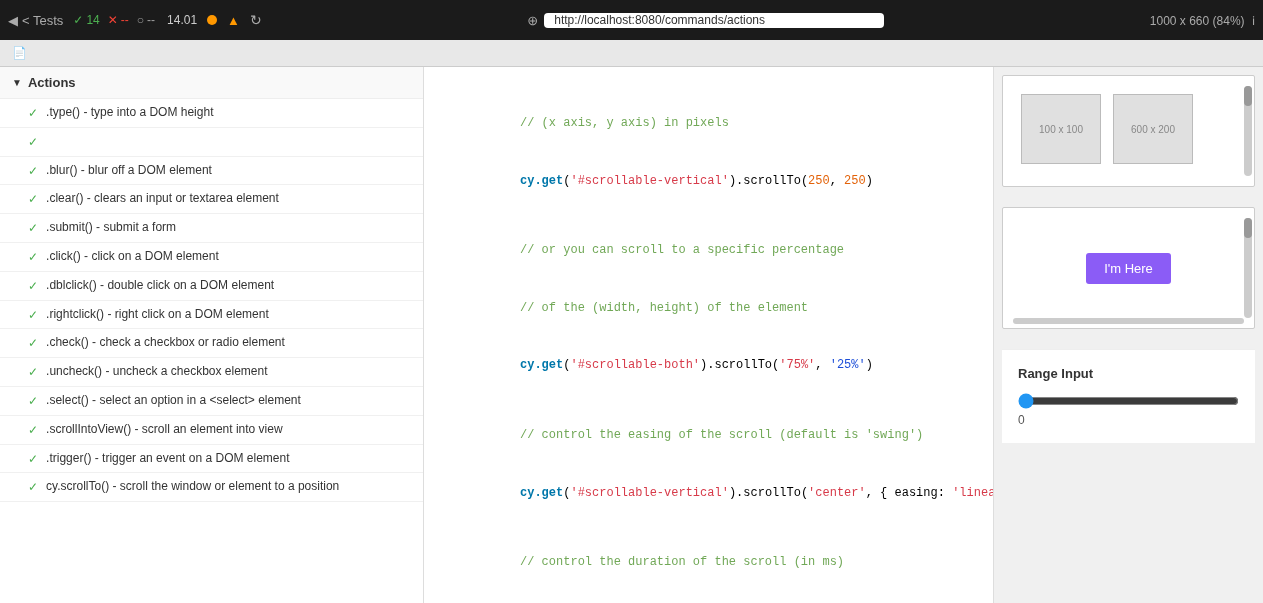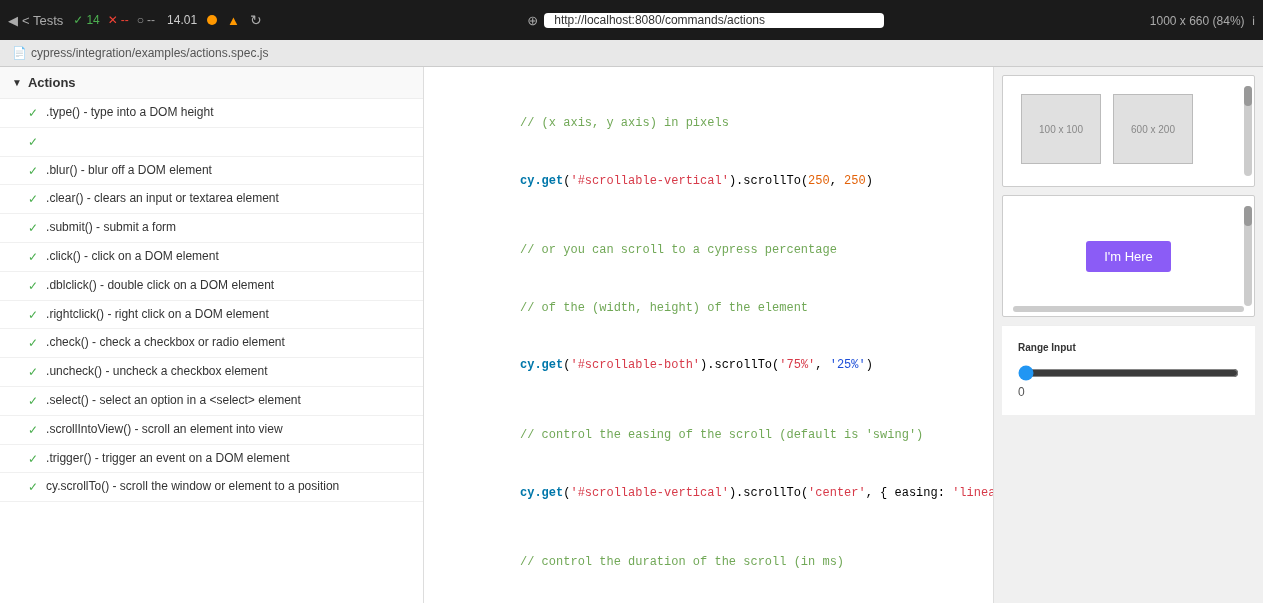--- a/index.html
+++ b/index.html
@@ -56,21 +56,21 @@
     .preview-panel { width: 270px; background: #f0f0f0; border-left: 1px solid #ddd; overflow-y: auto; flex-shrink: 0; padding: 8px; }
 
     
     .code-comment { color: #71a857; }
     .code-line { white-space: pre; }
     .code-section { margin-bottom: 12px; }
 
     
     .preview-box {
       background: white; border: 1px solid #ccc; border-radius: 2px;
-      margin-bottom: 8px; position: relative; overflow: hidden;
+      margin-bottom: 20px; position: relative; overflow: hidden;
     }
     .preview-box-inner {
       padding: 8px; min-height: 120px; position: relative;
     }
     .preview-small-box {
       background: #e0e0e0; border: 1px solid #bbb;
       display: inline-flex; align-items: center; justify-content: center;
       font-size: 10px; color: #888; width: 80px; height: 70px; margin: 8px;
     }
     .preview-scrollbar-v {
@@ -88,21 +88,21 @@
       display: flex; align-items: center; justify-content: center;
       min-height: 120px;
     }
     .preview-scrollbar-h {
       position: absolute; bottom: 4px; left: 10px; right: 10px; height: 6px;
       background: #ccc; border-radius: 3px;
     }
 
     
     .range-section { padding: 16px; background: white; border-top: 1px solid #eee; }
-    .range-label { font-size: 10px; font-weight: 600; color: #333; margin-bottom: 8px; }
+    .range-label { font-size: 13px; font-weight: 600; color: #333; margin-bottom: 8px; }
     .range-slider { width: 100%; margin: 4px 0; accent-color: #2196F3; }
     .range-value { font-size: 12px; color: #555; }
 
     
     .sidebar::-webkit-scrollbar { width: 6px; }
     .sidebar::-webkit-scrollbar-thumb { background: #ccc; border-radius: 3px; }
     .code-panel::-webkit-scrollbar { width: 6px; }
     .code-panel::-webkit-scrollbar-thumb { background: #ddd; border-radius: 3px; }
   </style>
 </head>
@@ -140,21 +140,20 @@
     <input class="url-bar" type="text" value="http://localhost:8080/commands/actions" style="">
   </div>
   <div class="top-bar-right">
     <span>1000 x 660 (84%)</span>
     <span style="margin-left:4px;">ℹ</span>
   </div>
 </div>
 
 <div class="file-bar">
   <span>📄</span>
-  <span>cypress/integration/examples/actions.spec.js</span>
 </div>
 
 <div class="main">
 
   <div class="sidebar">
     <div class="sidebar-section-header">
       <span class="chevron">▼</span>
       <span>Actions</span>
     </div>
     <div class="sidebar-item">
@@ -221,21 +220,21 @@
         <div class="code-line">
           <span class="code-comment">// (x axis, y axis) in pixels</span>
         </div>
         <div class="code-line">
           <span><span style="color:#0077aa;font-weight:bold">cy.get</span>(<span style="color:#d73a49">'#scrollable-vertical'</span>).scrollTo(<span style="color:#e36209">250</span>, <span style="color:#e36209">250</span>)</span>
         </div>
       </div>
 
       <div class="code-section">
         <div class="code-line">
-          <span class="code-comment">// or you can scroll to a cypress percentage</span>
+          <span class="code-comment">// or you can scroll to a specific percentage</span>
         </div>
         <div class="code-line">
           <span class="code-comment">// of the (width, height) of the element</span>
         </div>
         <div class="code-line">
           <span><span style="color:#0077aa;font-weight:bold">cy.get</span>(<span style="color:#d73a49">'#scrollable-both'</span>).scrollTo(<span style="color:#d73a49">'75%'</span>, <span style="color:#1d4ed8">'25%'</span>)</span>
         </div>
       </div>
 
       <div class="code-section">

